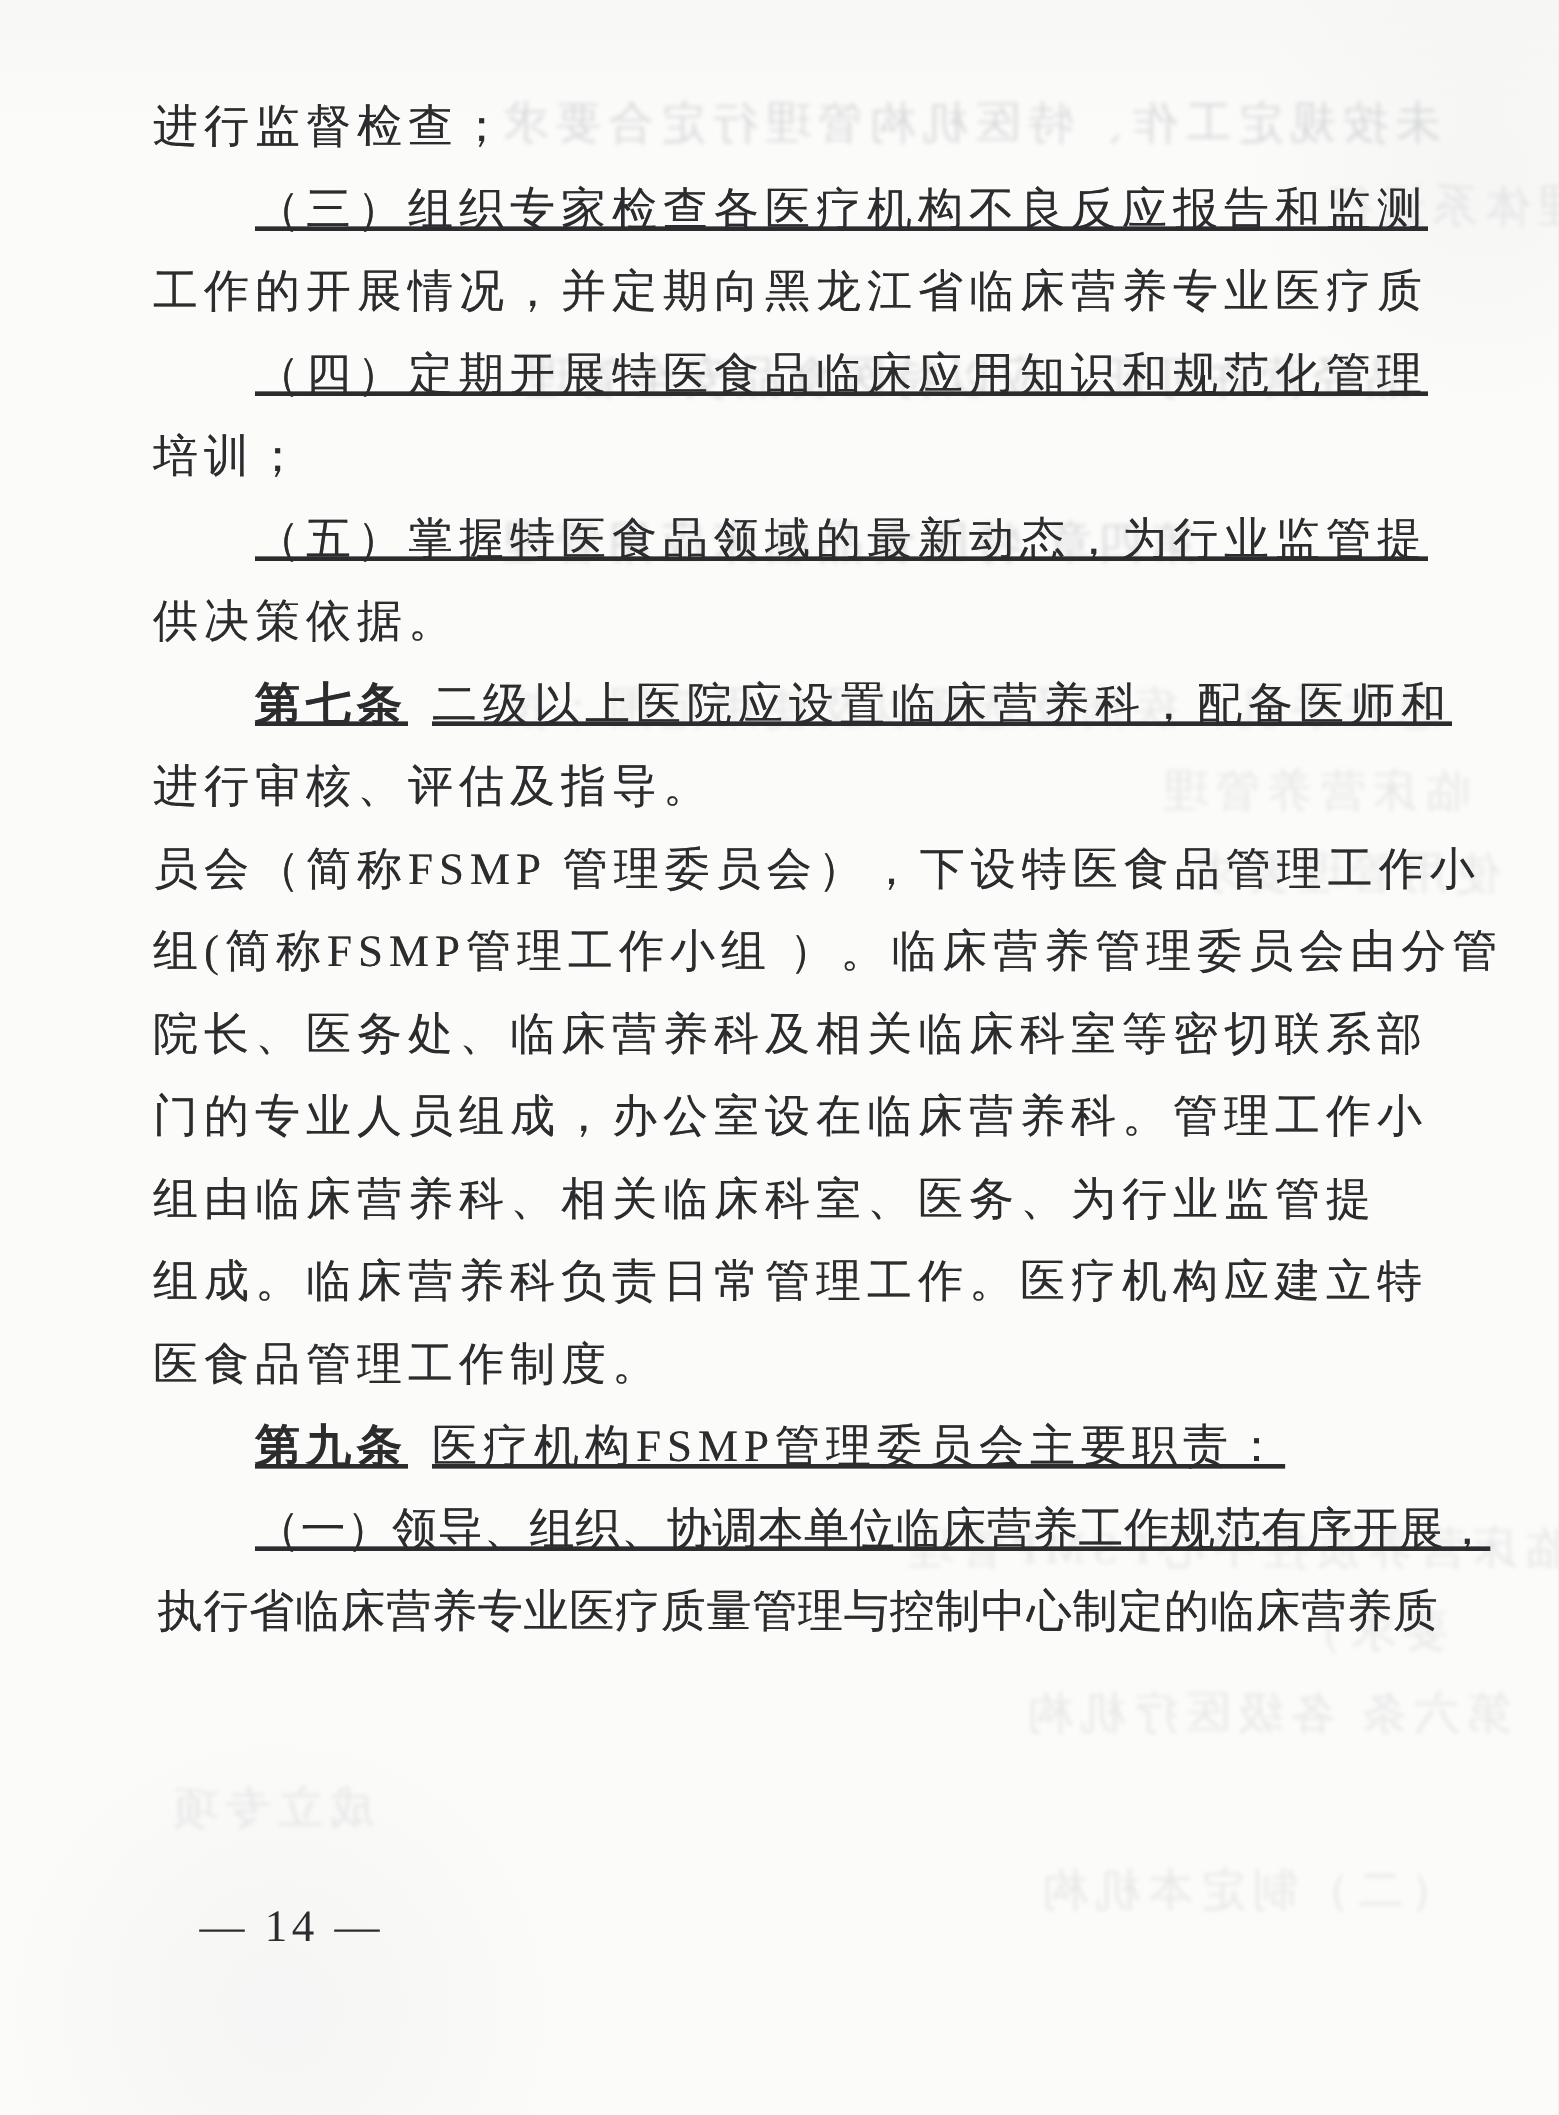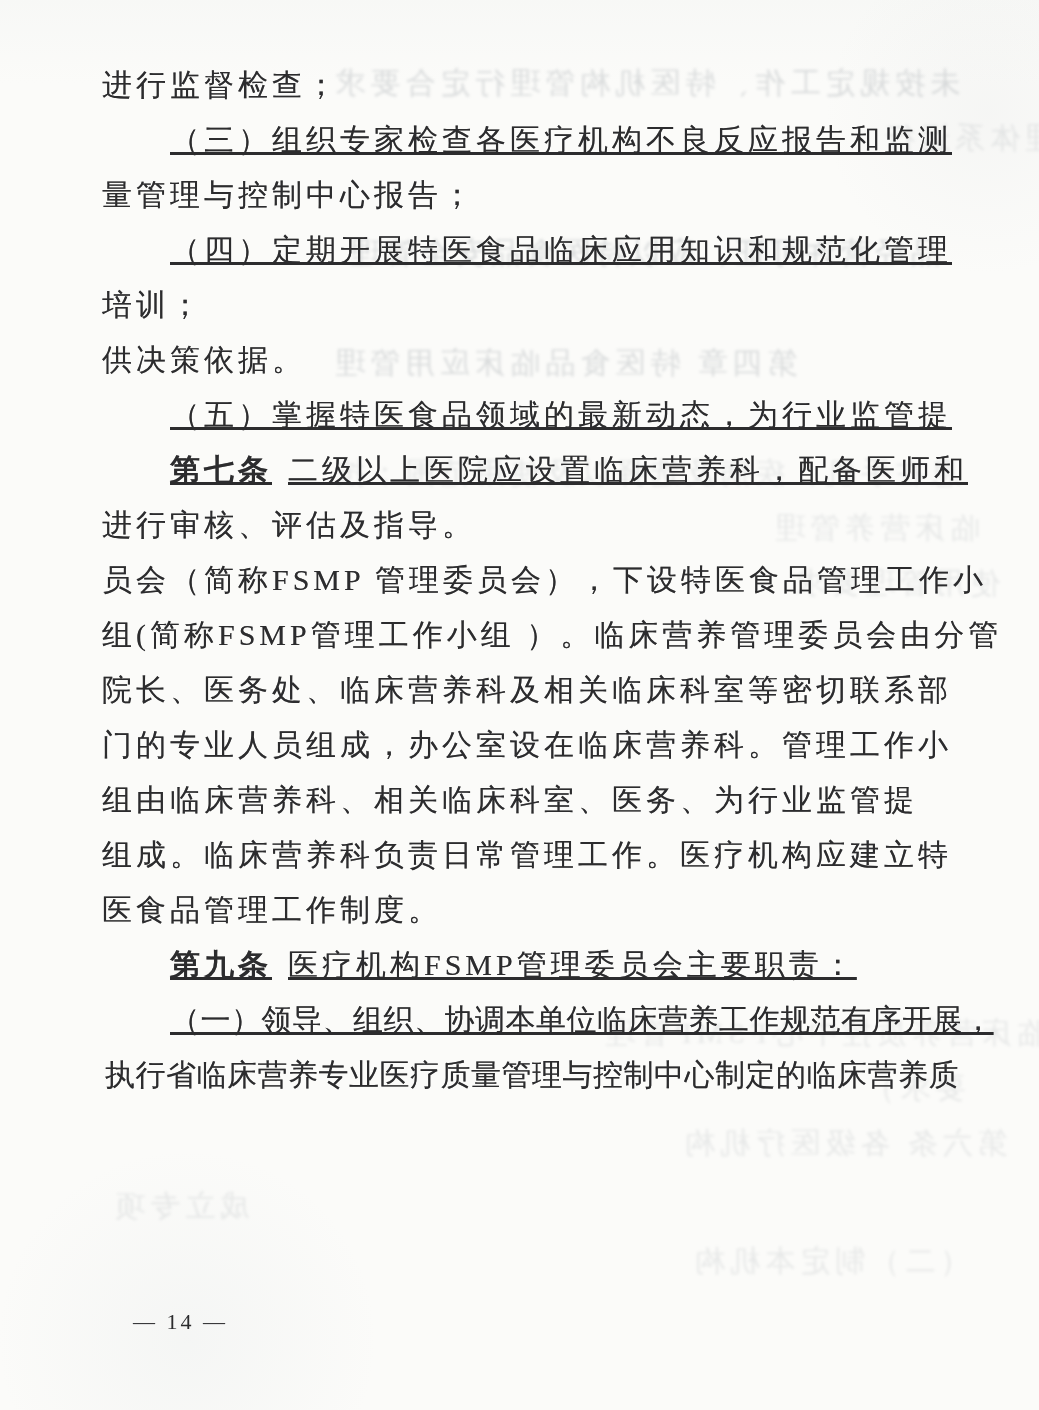--- a/index.html
+++ b/index.html
@@ -32,24 +32,23 @@
     color: #2c2c2e;
     text-shadow: 0 0 0.4px rgba(44,44,46,0.55);
   }
   .indent { padding-left: 68px; text-decoration: underline; }
   .tight  { letter-spacing: 0.5px; text-align: center; }
   .head   { font-weight: 700; margin-right: 16px; }
   .pagenum {
     position: absolute;
     left: 133px;
     top: 1268px;
-    font-size: 22px;
+    font-size: 30px;
     letter-spacing: 3px;
     color: #2c2c2e;
-    margin-top: 41px;
   }
   .ghost {
     position: absolute;
     transform: scaleX(-1);
     filter: blur(1.4px);
     color: #8e959b;
     opacity: 0.30;
     font-size: 30px;
     letter-spacing: 5px;
     line-height: 42px;
@@ -73,25 +72,25 @@
   <div class="ghost faint" style="left:790px; top:562px;">使用管理要求</div>
   <div class="ghost faint" style="left:600px; top:1012px;">省临床营养质控中心FSMP管理</div>
   <div class="ghost faint" style="left:860px; top:1067px;">要求）</div>
   <div class="ghost faint" style="left:680px; top:1122px;">第六条 各级医疗机构</div>
   <div class="ghost faint" style="left:110px; top:1185px;">成立专项</div>
   <div class="ghost faint" style="left:690px; top:1240px;">（二）制定本机构</div>
 
   <div class="textblock">
     <div class="line"><span>进行监督检查；</span></div>
     <div class="line indent"><span>（三）组织专家检查各医疗机构不良反应报告和监测</span></div>
-    <div class="line"><span>量管理与控制中心报告；</span></div>
+    <div class="line"><span>工作的开展情况，并定期向黑龙江省临床营养专业医疗质</span></div>
     <div class="line indent"><span>（四）定期开展特医食品临床应用知识和规范化管理</span></div>
     <div class="line"><span>培训；</span></div>
+    <div class="line indent"><span>（五）掌握特医食品领域的最新动态，为行业监管提</span></div>
     <div class="line"><span>供决策依据。</span></div>
-    <div class="line indent"><span>（五）掌握特医食品领域的最新动态，为行业监管提</span></div>
     <div class="line indent"><span class="head">第七条</span><span>二级以上医院应设置临床营养科，配备医师和</span></div>
     <div class="line"><span>进行审核、评估及指导。</span></div>
     <div class="line"><span>员会（简称FSMP 管理委员会），下设特医食品管理工作小</span></div>
     <div class="line"><span>组(简称FSMP管理工作小组 ）。临床营养管理委员会由分管</span></div>
     <div class="line"><span>院长、医务处、临床营养科及相关临床科室等密切联系部</span></div>
     <div class="line"><span>门的专业人员组成，办公室设在临床营养科。管理工作小</span></div>
     <div class="line"><span>组由临床营养科、相关临床科室、医务、为行业监管提</span></div>
     <div class="line"><span>组成。临床营养科负责日常管理工作。医疗机构应建立特</span></div>
     <div class="line"><span>医食品管理工作制度。</span></div>
     <div class="line indent"><span class="head">第九条</span><span>医疗机构FSMP管理委员会主要职责：</span></div>

